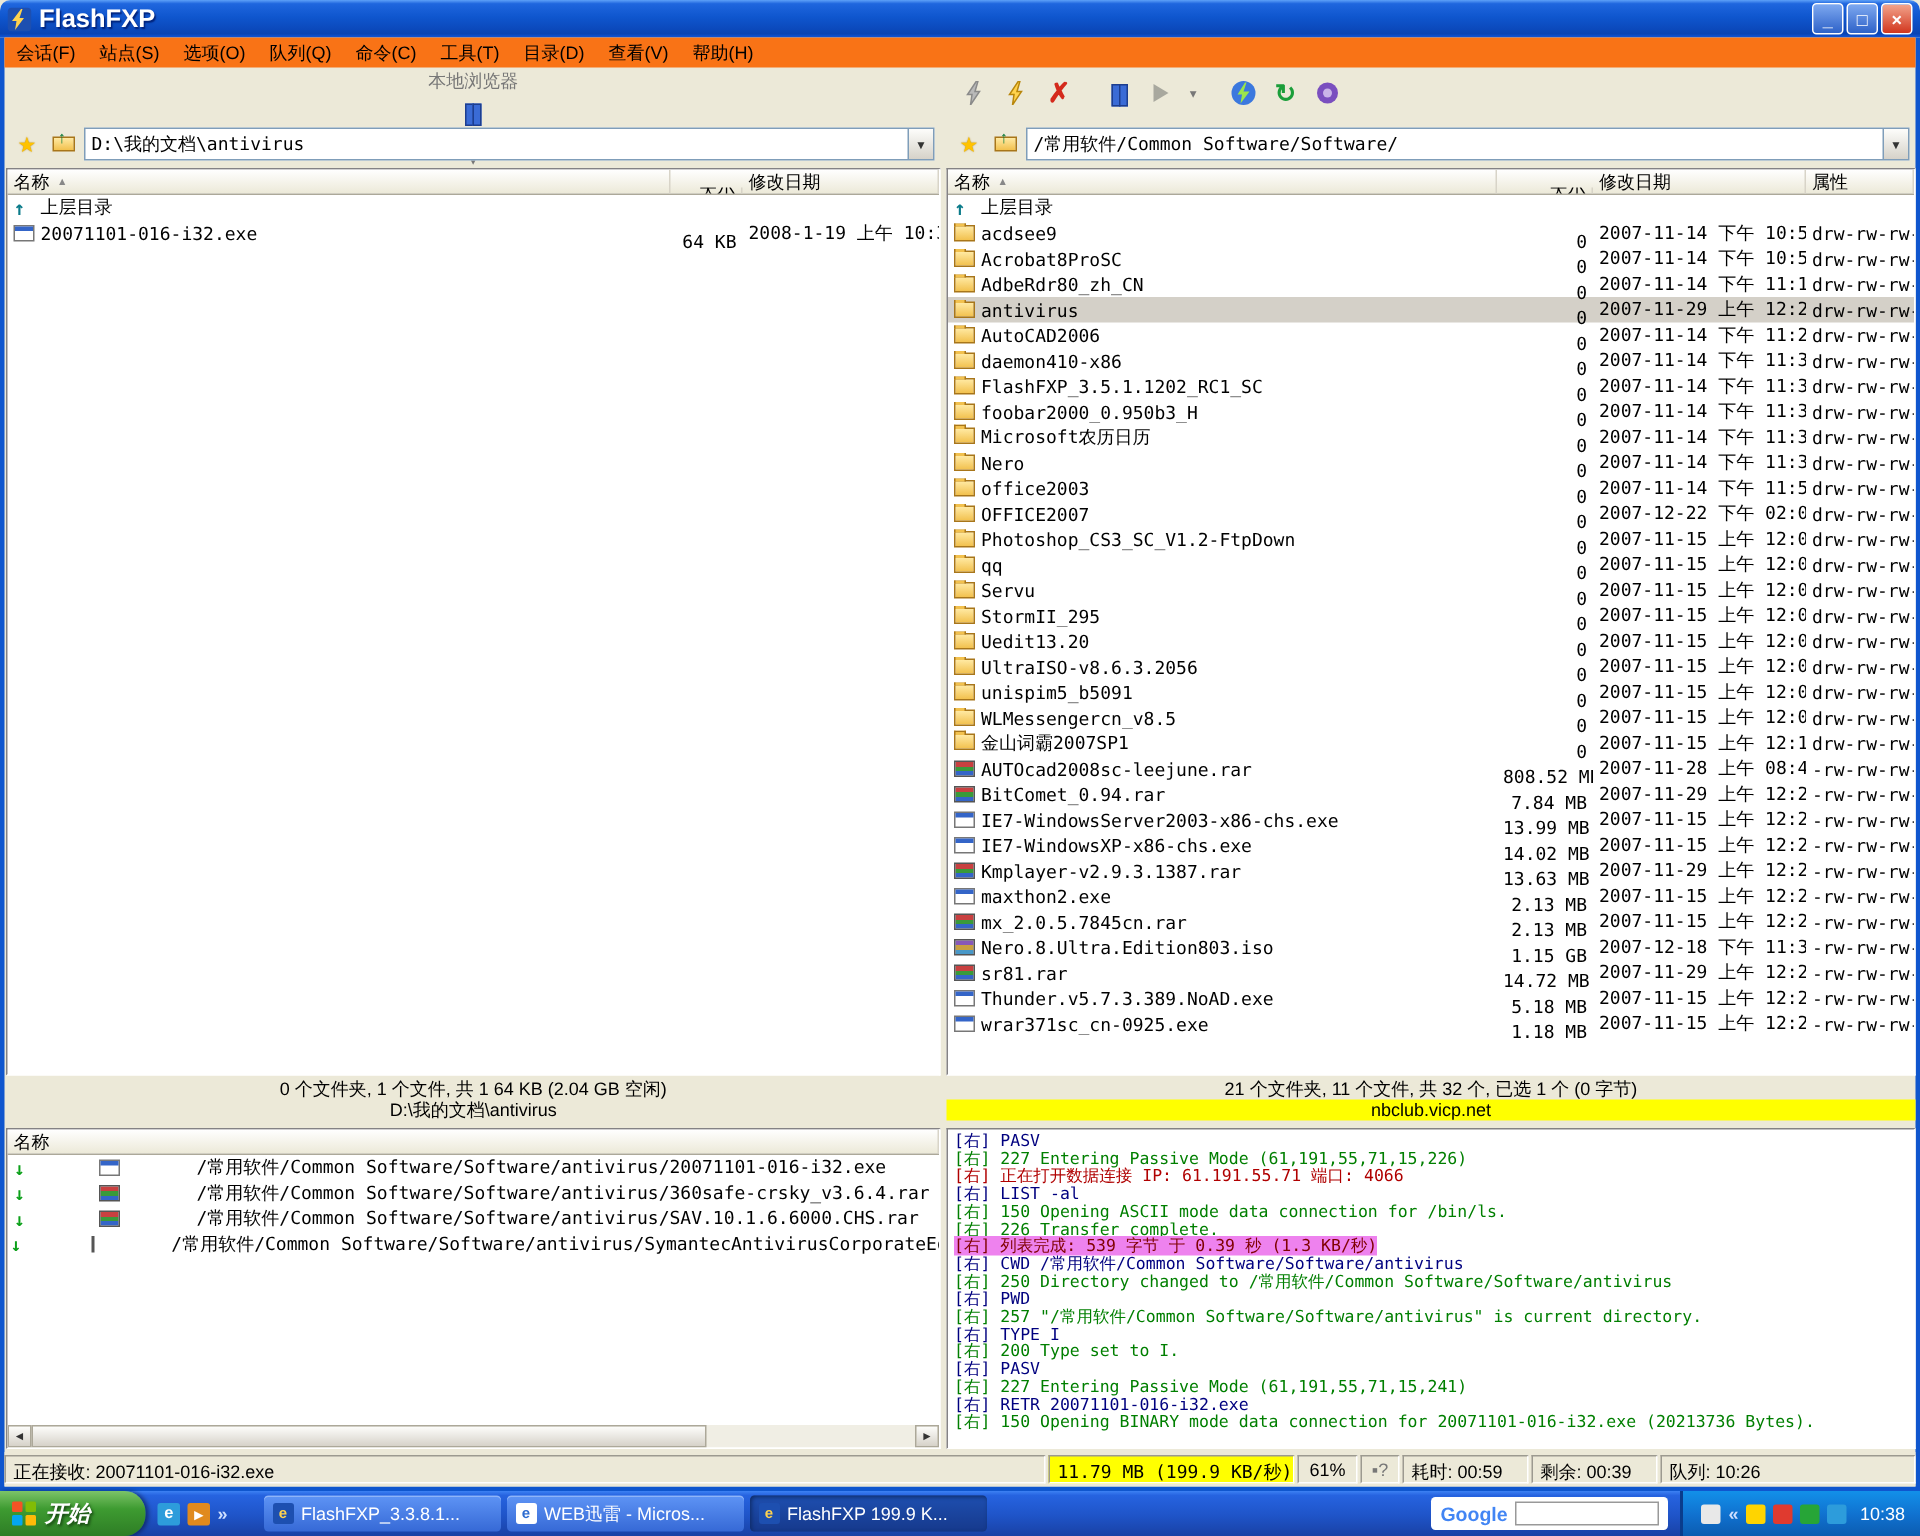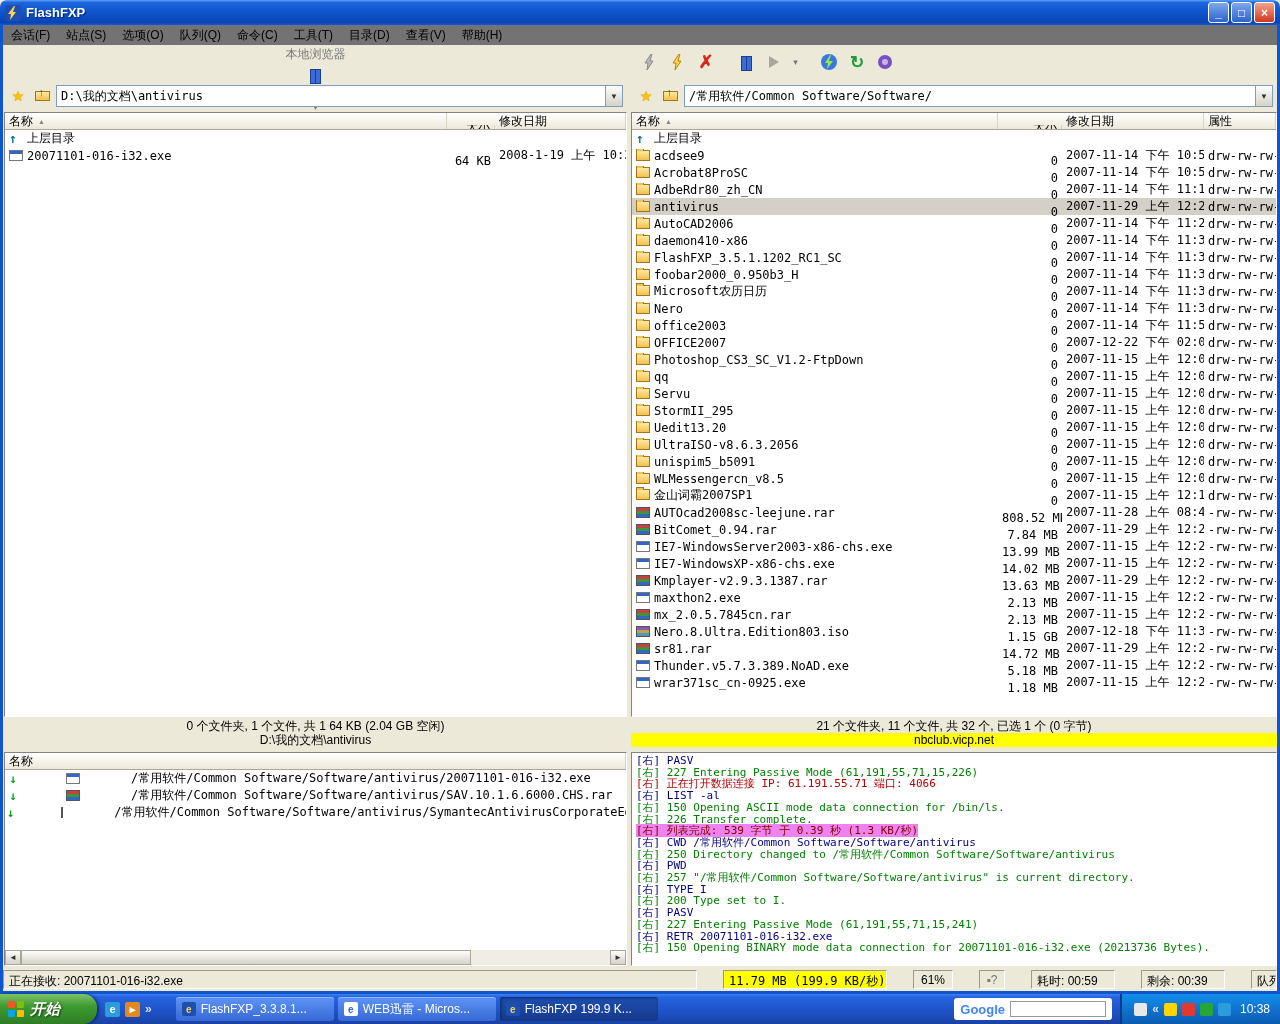--- a/index.html
+++ b/index.html
@@ -4,30 +4,30 @@
 <style>
   * { margin:0; padding:0; box-sizing:border-box; }
   html,body { width:1280px; height:1024px; overflow:hidden; }
   body { position:relative; background:#ECE9D8; font-family:"Liberation Sans",sans-serif; font-size:12px; color:#000; }
   .abs { position:absolute; }
 
   
   #titlebar { left:0; top:0; width:1280px; height:25px; border-radius:7px 7px 0 0;
     background:linear-gradient(180deg,#5EA1F8 0%,#1F66DE 10%,#0F56CE 45%,#0A44B4 90%,#1257DB 100%);
     display:flex; align-items:center; padding:0 5px; color:#fff; }
-  #titlebar .title { font-weight:bold; font-size:13px; margin-left:5px; text-shadow:1px 1px 1px #00227A; }
+  #titlebar .title { font-weight:bold; font-size:17px; margin-left:5px; text-shadow:1px 1px 1px #00227A; }
   .winbtns { margin-left:auto; display:flex; gap:2px; }
   .wb { width:21px; height:21px; border-radius:3px; border:1px solid #fff; display:flex; align-items:center;
     justify-content:center; color:#fff; font-size:12px; font-weight:bold;
     background:linear-gradient(180deg,#7DA8F0,#2E62C8); cursor:default; }
   .wb.close { background:linear-gradient(180deg,#F2A48C,#D2361E); }
   .frame { background:#0F56CE; }
 
   
-  #menubar { left:3px; top:25px; width:1274px; height:20px; background:#737373; display:flex; align-items:center; }
+  #menubar { left:3px; top:25px; width:1274px; height:20px; background:#f97316; display:flex; align-items:center; }
   .menu-item { padding:2px 8px; }
 
   
   .toolbar { top:45px; height:34px; display:flex; align-items:center; gap:2px; padding:0 6px; }
   #toolbar-left { left:3px; width:625px;flex-direction:column; }
   #toolbar-right { left:631px; width:646px; }
   .tbtn { min-width:26px; height:26px; display:flex; align-items:center; justify-content:center;
     border:1px solid transparent; background:transparent; gap:2px; }
   .tbtn.pressed { border:1px solid #316AC5; background:#C9DAF5; }
   .tbtn.textbtn { padding:0 10px; color:#777; }
@@ -112,21 +112,21 @@
 
   #log-panel { left:631px; top:752px; width:646px; height:214px; background:#fff;
     border:1px solid #848284; border-color:#848284 #FFF #FFF #848284; overflow:hidden; padding:2px 4px; }
   .logline { font-family:"DejaVu Sans Mono",monospace; font-size:11px; line-height:11.7px; white-space:nowrap; }
   .logline.cmd  span { color:#00007F;margin-top:16px; }
   .logline.reply span { color:#007F00; }
   .logline.info span { color:#B00000; }
   .logline.hilite span { color:#7F0000; background:#EE82EE; }
 
   
-  #statusbar { left:3px; top:968px; width:1274px; height:23px; display:flex; align-items:center; background:#ECE9D8;gap:24px; }
+  #statusbar { left:3px; top:968px; width:1274px; height:23px; display:flex; align-items:center; background:#ECE9D8; }
   .seg { height:19px; border:1px solid; border-color:#9C9A90 #FFF #FFF #9C9A90; margin-right:2px;
     padding:2px 5px; white-space:nowrap; overflow:hidden; font-size:12px; }
   .seg.recv { width:694px; }
   .seg.speed { width:164px; background:#FFFF00; font-family:"DejaVu Sans Mono",monospace; }
   .seg.pct { width:40px; text-align:center; }
   .seg.icons { width:26px; text-align:center; color:#777; }
   .seg.t1,.seg.t2 { width:84px; }
   .seg.qt { flex:1; margin-right:0; }
 
   
@@ -572,20 +572,25 @@
     <span class="hcol c-qname">名称</span>
   </div>
   <div>
 
       <div class="qrow">
         <span class="q-arrow"></span>
         <span class="fic exe"></span>
         <span>/常用软件/Common Software/Software/antivirus/20071101-016-i32.exe</span>
       </div>
 
+      <div class="qrow">
+        <span class="q-arrow"></span>
+        <span class="fic rar"></span>
+        <span>/常用软件/Common Software/Software/antivirus/360safe-crsky_v3.6.4.rar</span>
+      </div>
 
       <div class="qrow">
         <span class="q-arrow"></span>
         <span class="fic rar"></span>
         <span>/常用软件/Common Software/Software/antivirus/SAV.10.1.6.6000.CHS.rar</span>
       </div>
 
 
       <div class="qrow">
         <span class="q-arrow"></span>

